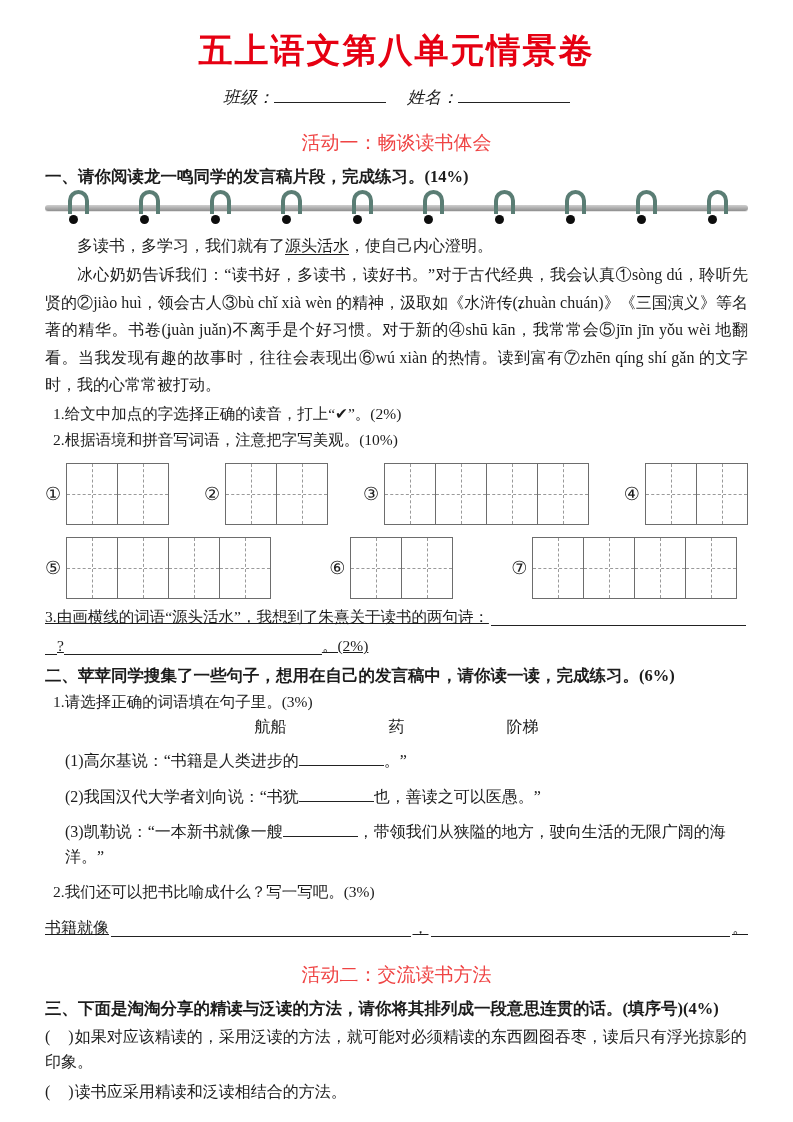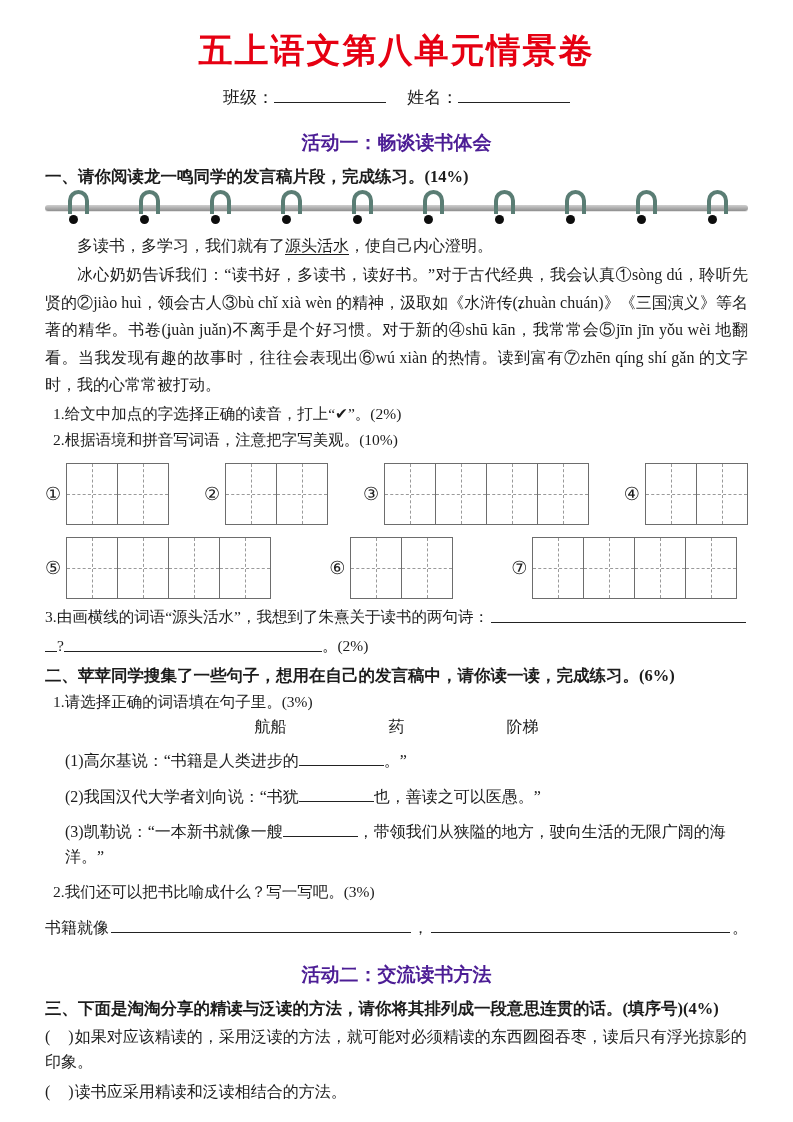--- a/index.html
+++ b/index.html
@@ -1,23 +1,23 @@
 <!DOCTYPE html>
 <html><head>
 <meta charset="utf-8">
 <style>
   html,body{margin:0;padding:0;background:#fff;}
   body{width:793px;height:1122px;font-family:"Liberation Serif","DejaVu Serif",serif;color:#1c1c1c;}
   .page{box-sizing:border-box;width:793px;height:1122px;padding:22px 45px 10px 45px;overflow:hidden;}
 
   .title{text-align:center;color:#e60012;font-size:34px;font-weight:bold;letter-spacing:2px;margin:6px 0 10px 0;}
-  .id-line{text-align:center;font-size:17px;margin-bottom:14px;}
+  .id-line{text-align:center;font-size:17px;margin-bottom:14px;font-style:italic;}
   .id-line .blank{width:112px;}
   .intro{color:#4e6bc5;font-weight:bold;font-size:17px;margin:14px 0 10px 0;padding-left:38px;}
-  .act-heading{text-align:center;color:#4c1d95;font-weight:bold;font-size:19px;margin:21px 0 10px 0;}
+  .act-heading{text-align:center;color:#ef4444;font-weight:normal;font-size:19px;margin:21px 0 10px 0;}
   .sec-title{font-weight:bold;font-size:16.5px;margin:6px 0 2px 0;}
 
   
   .binder{position:relative;height:40px;margin:2px 0 0 0;}
   .binder-bar{position:absolute;left:0;right:0;top:15px;height:6px;border-radius:4px;
     background:linear-gradient(#cfcfcf,#8f8f8f);box-shadow:0 1px 0 #e5e5e5;}
   .rings{position:absolute;left:22px;right:22px;top:0;display:flex;justify-content:space-between;}
   .ring{position:relative;width:20px;height:36px;}
   .ring::before{content:"";position:absolute;left:1px;top:0;width:13px;height:20px;
     border:4.5px solid #5a7d74;border-bottom:none;border-radius:11px 11px 0 0;}
@@ -37,21 +37,21 @@
   
   .grid-row{display:flex;justify-content:space-between;align-items:center;margin:12px 0 6px 0;}
   .grid-group{display:flex;align-items:center;}
   .grid-label{font-size:18px;margin-right:5px;}
   .tian-grid{display:flex;border:1.6px solid #6d6d6d;}
   .tian-cell{position:relative;width:50px;height:60px;border-left:1.4px solid #6d6d6d;}
   .tian-cell:first-child{border-left:none;}
   .tian-cell::before{content:"";position:absolute;left:0;right:0;top:50%;border-top:1.3px dashed #9a9a9a;}
   .tian-cell::after{content:"";position:absolute;top:0;bottom:0;left:50%;border-left:1.3px dashed #9a9a9a;}
 
-  .flexline{display:flex;align-items:flex-start;font-size:15.5px;line-height:1.6;margin:4px 0;}
+  .flexline{display:flex;align-items:center;font-size:15.5px;line-height:1.6;margin:4px 0;text-decoration:underline;}
   .flexline .fill{flex:1;border-bottom:1.2px solid #222;height:1.05em;margin:0 2px;}
   .flexline .txt{white-space:nowrap;}
 
   .word-bank{display:flex;justify-content:center;gap:102px;font-size:16px;margin:4px 0 2px 0;}
   .sub-item{font-size:16px;line-height:1.55;margin:10px 0;padding-left:20px;}
   .analogy{margin-top:12px;font-size:16px;}
   .seq-item{font-size:16px;line-height:1.6;margin:4px 0;}
   .paren{letter-spacing:1px;}
 </style>
 </head>

